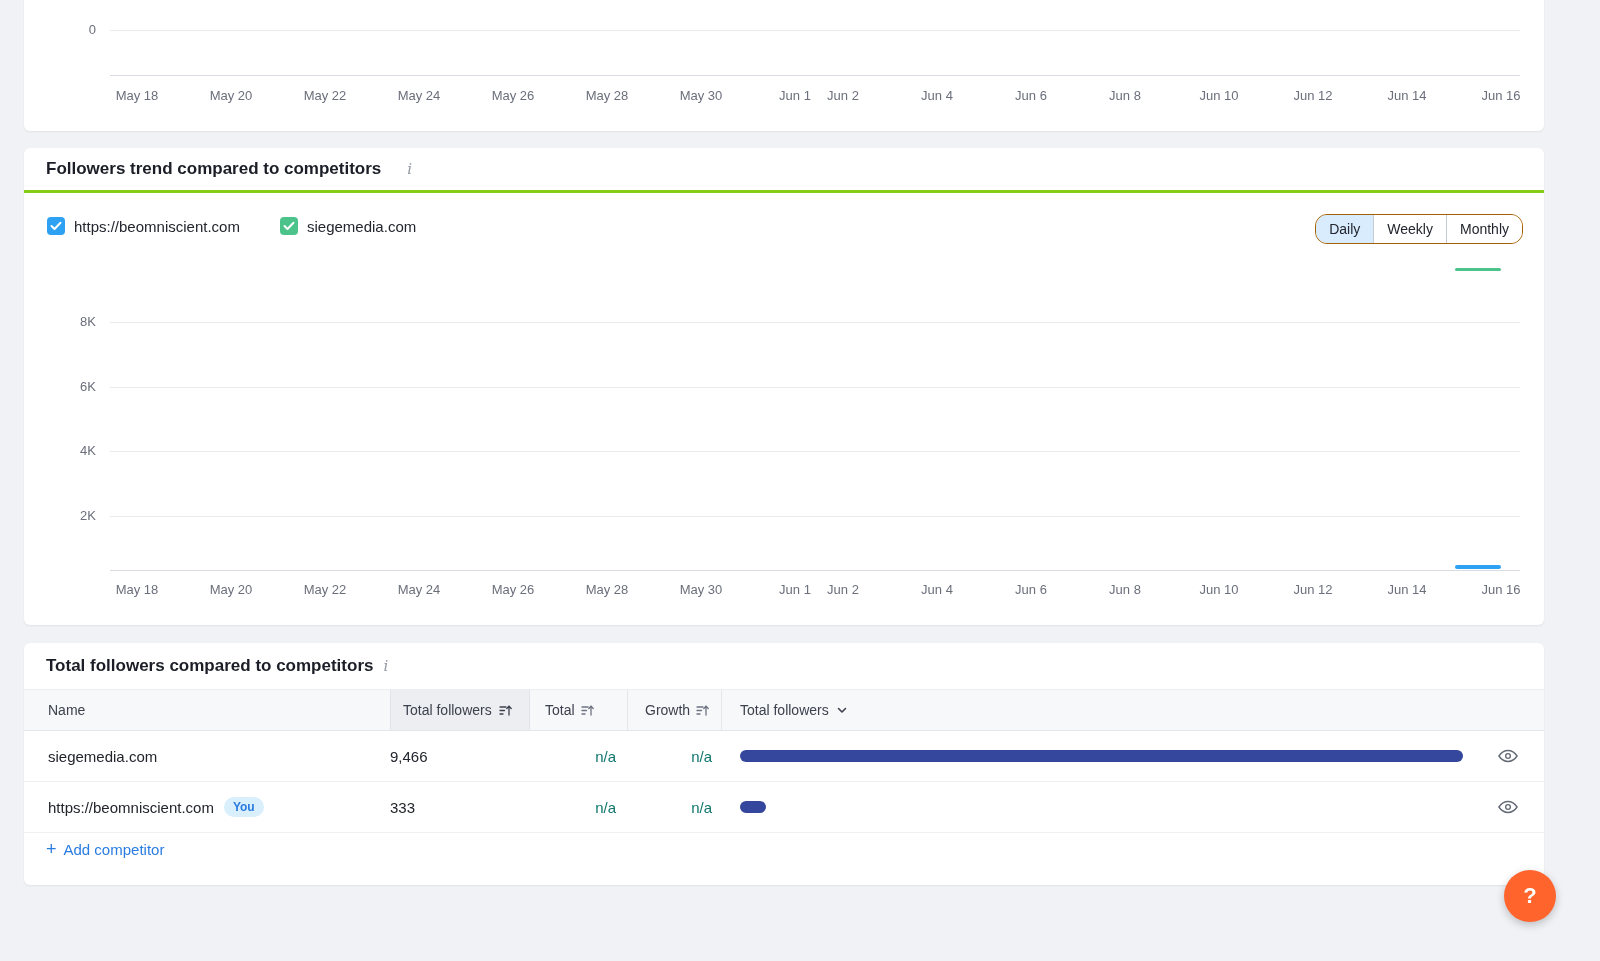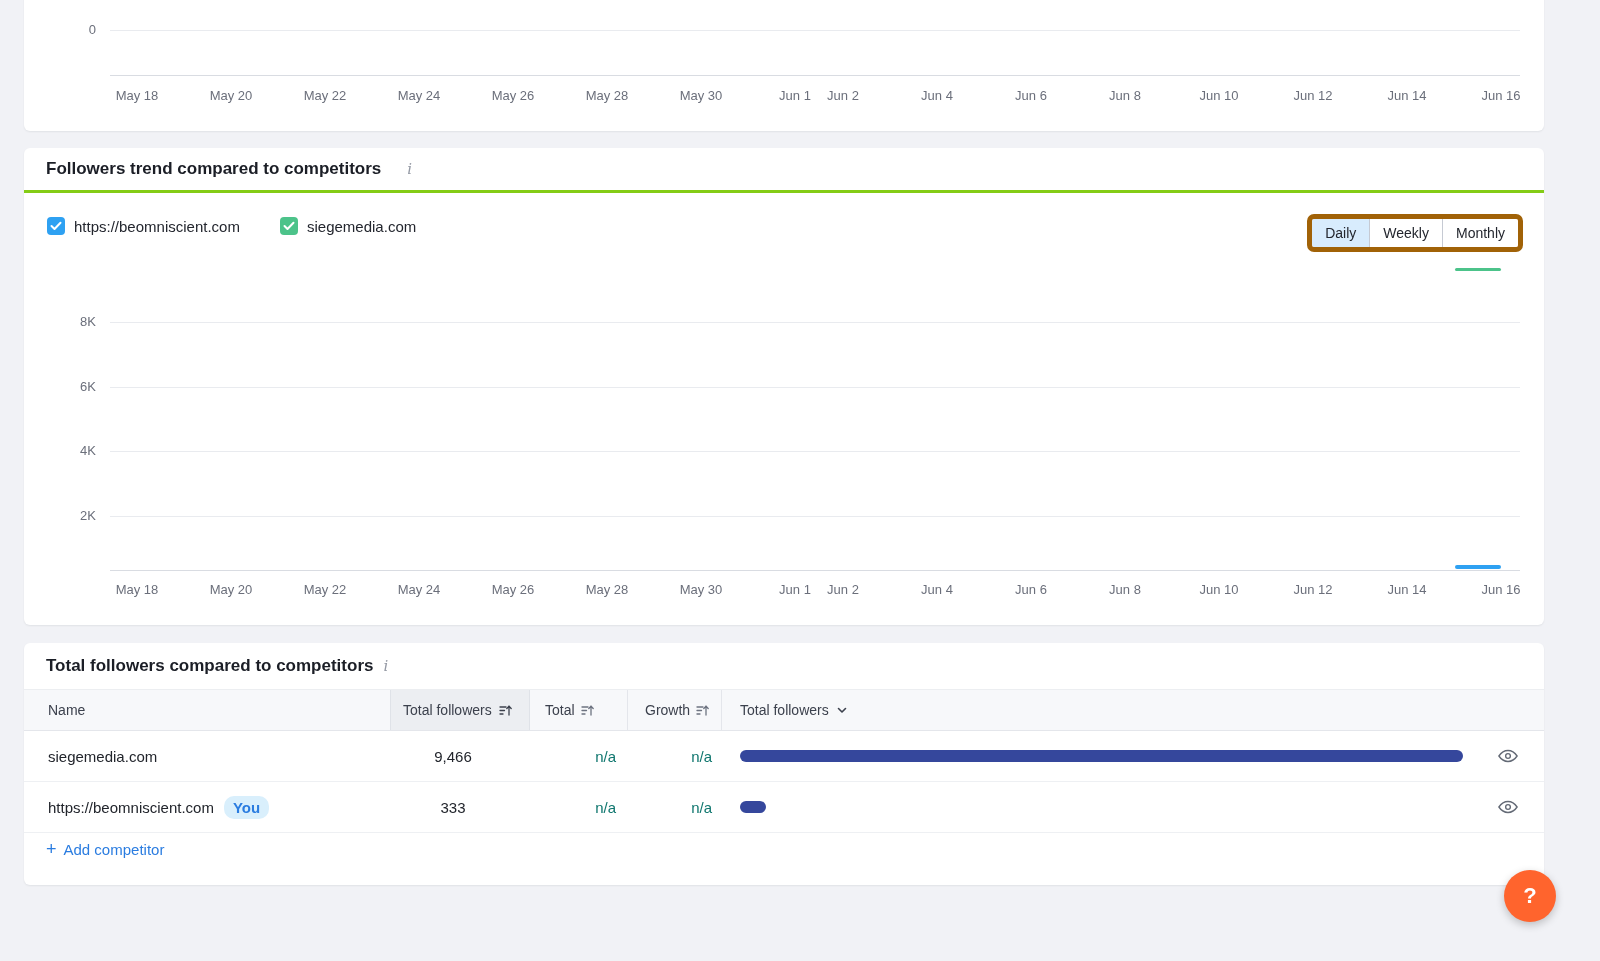--- a/index.html
+++ b/index.html
@@ -30,21 +30,21 @@
   .info-icon { font-family:"DejaVu Serif", serif; font-style:italic; color:#9499a4; font-size:15px; cursor:pointer; }
 
   
   .legend-item { position:absolute; top:69px; display:flex; align-items:center; gap:9px; cursor:pointer; }
   .checkbox { width:18px; height:18px; border-radius:4px; display:flex; align-items:center; justify-content:center; flex:none; }
   .checkbox.blue  { background:#2ea1f2; }
   .checkbox.green { background:#4cc38a; }
   .legend-label { font-size:15px; color:#23262e; }
 
   
-  .segmented { position:absolute; top:66px; right:21px; display:flex; border:5px solid #a16207; border-radius:7px;
+  .segmented { position:absolute; top:66px; right:21px; display:flex; border:1px solid #a16207; border-radius:12px;
                overflow:hidden; background:#fdba74; }
   .seg { font-family:inherit; font-size:14px; color:#23262e; background:#fff; border:none;
          border-left:1px solid #c6cad3; padding:6px 13px; cursor:pointer; }
   .seg:first-child { border-left:none; }
   .seg.selected { background:#d8ecfd; }
 
   
   .thead { position:absolute; top:46px; left:0; right:0; height:42px; background:#f7f8fa;
            border-top:1px solid #eceef1; border-bottom:1px solid #e4e6eb; display:flex; align-items:stretch;
            font-size:14px; color:#3c414d; }
@@ -55,29 +55,29 @@
   .th-change { width:98px; border-right:1px solid #e4e6eb; padding-left:15px; gap:6px; cursor:pointer; }
   .th-growth { width:94px; border-right:1px solid #e4e6eb; padding-left:17px; gap:6px; cursor:pointer; }
   .th-bar    { flex:1; padding-left:18px; gap:7px; cursor:pointer; }
   .sort-icon, .chevron-icon { display:flex; }
 
   .trow { position:absolute; left:0; right:0; height:51px; display:flex; align-items:center;
           border-bottom:1px solid #eef0f3; font-size:15px; color:#22252c; }
   .trow.r0 { top:88px; }
   .trow.r1 { top:139px; }
   .td-name   { width:366px; padding-left:24px; display:flex; align-items:center; gap:10px; }
-  .td-total  { width:140px; text-align:center; padding-right:14px; }
+  .td-total  { width:140px; text-align:left; padding-right:14px; }
   .td-change { width:98px; text-align:right; padding-right:12px; }
   .td-growth { width:94px; text-align:right; padding-right:10px; }
   .na { color:#0f766e; }
   .td-bar { flex:1; display:flex; align-items:center; padding-left:18px; padding-right:26px; }
   .bar-track { width:723px; flex:none; }
   .bar { height:12px; border-radius:6px; background:#35479c; }
   .eye { margin-left:auto; cursor:pointer; display:flex; }
-  .badge { background:#d9effc; color:#2a7ce0; font-size:15px; font-weight:700; padding:3px 9px; border-radius:10px; }
+  .badge { background:#d9effc; color:#2a7ce0; font-size:12px; font-weight:700; padding:3px 9px; border-radius:10px; }
 
   .add-competitor { position:absolute; left:22px; top:197px; display:flex; align-items:center; gap:7px;
                     color:#2a7ce0; font-size:15px; cursor:pointer; background:none; border:none; font-family:inherit; }
   .plus { font-size:18px; line-height:1; font-weight:400; }
 
   .help-fab { position:absolute; left:1504px; top:870px; width:52px; height:52px; border-radius:50%;
               background:#ff642d; color:#fff; font-size:22px; font-weight:700; border:none; cursor:pointer;
               box-shadow:0 3px 8px rgba(0,0,0,.22); font-family:inherit; z-index:5; }
 </style>
 </head>

